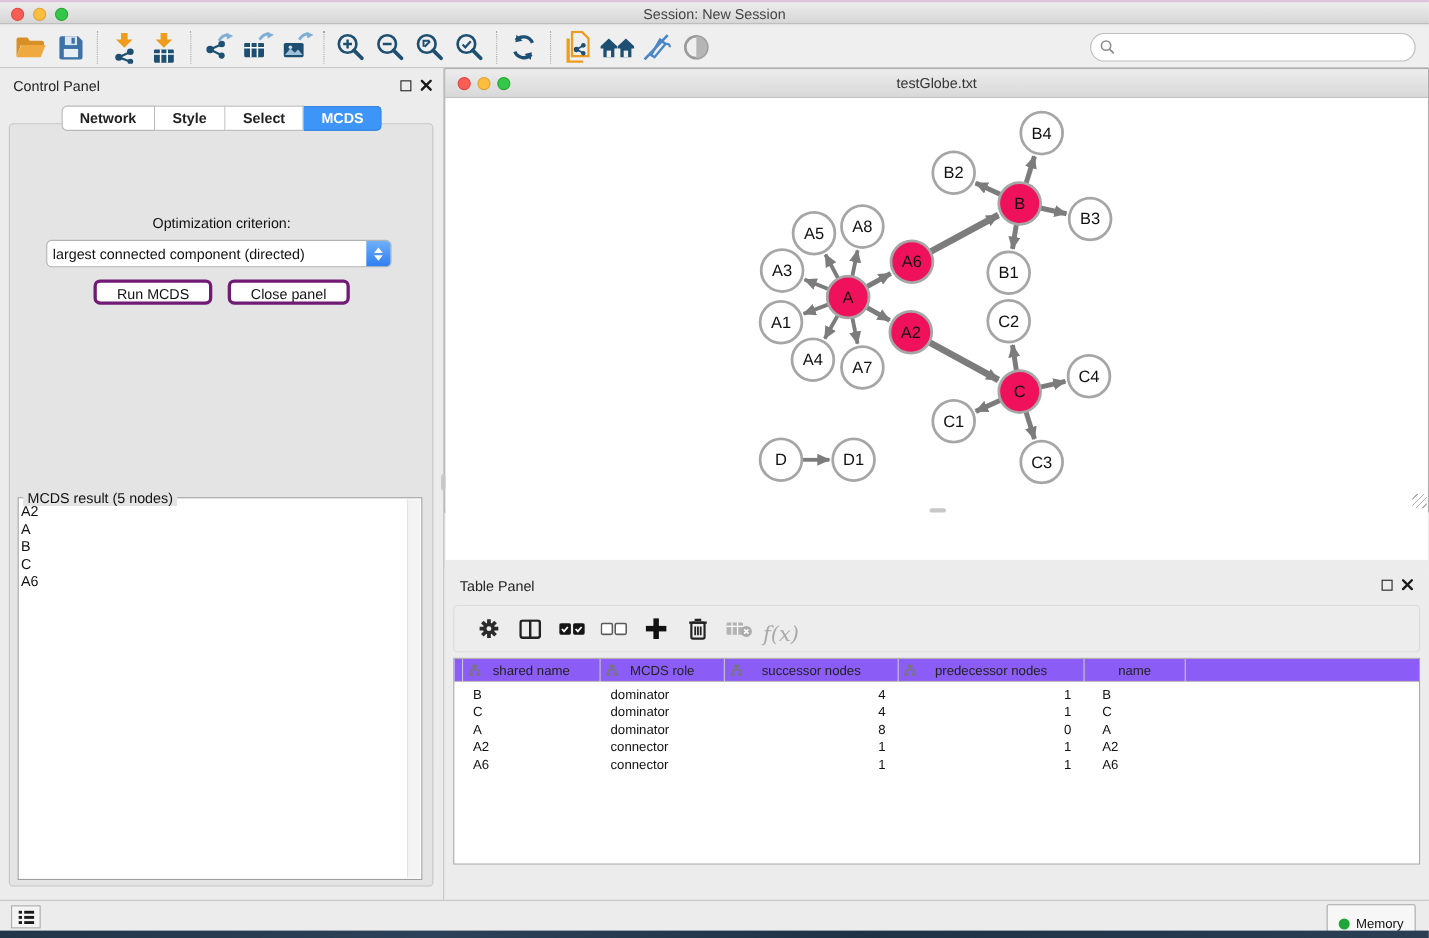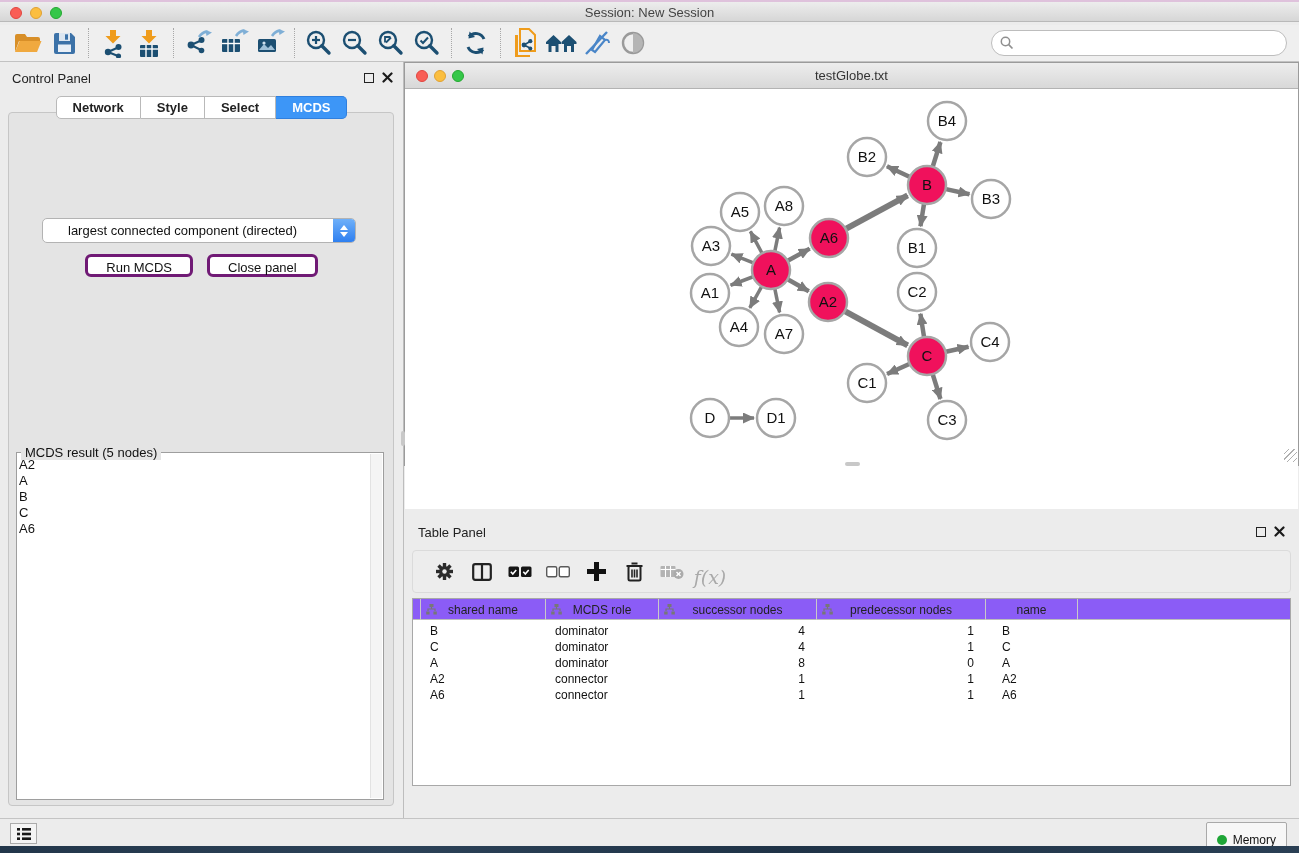--- a/index.html
+++ b/index.html
@@ -34,21 +34,21 @@
     background:#E4E4E4; border:1px solid #C6C6C6; border-radius:4px; }
   .seg-tabs { position:absolute; left:0; right:0; top:34px; display:flex; justify-content:center; z-index:3;font-weight:bold; }
   .seg-tab { height:23px; line-height:21px; padding:0 16px; font-size:13px; color:#222; background:#fff;
     border:1px solid #B9B9B9; border-left:none; cursor:pointer; }
   .seg-tab:first-child { border-left:1px solid #B9B9B9; border-radius:5px 0 0 5px; }
   .seg-tab:last-child { border-radius:0 5px 5px 0; }
   .seg-tab.active { background:#3D96F7; color:#fff; border-color:#2F7FDE; }
   .opt-label { position:absolute; left:0; right:0; top:133px; text-align:center; font-size:13px; color:#111; }
   .dropdown { position:absolute; left:42px; top:156px; width:314px; height:25px; background:#fff;
     border:1px solid #B3B3B3; border-radius:5px; display:flex; align-items:center; }
-  .dropdown .dd-value { flex:1; font-size:13px; color:#111; padding-left:25px; white-space:nowrap; }
+  .dropdown .dd-value { flex:1; font-size:13px; color:#111; padding-left:5px; white-space:nowrap; }
   .dd-spinner { width:22px; height:23px; border-radius:0 4px 4px 0; background:linear-gradient(#6FB0F9,#2E7FF0);
     display:flex; flex-direction:column; align-items:center; justify-content:center; gap:2px; }
   .dd-spinner .up, .dd-spinner .dn { width:0; height:0; border-left:4px solid transparent; border-right:4px solid transparent; }
   .dd-spinner .up { border-bottom:5px solid #fff; }
   .dd-spinner .dn { border-top:5px solid #fff; }
   .btn-row { position:absolute; left:0; right:0; top:192px; display:flex; justify-content:center; gap:14px; }
   .push-btn { height:23px; padding:0 18px; font-size:13px; color:#111; background:#fff;
     border:3px solid #701a75; border-radius:6px; line-height:21px; cursor:pointer; }
   .result-box { position:absolute; left:16px; top:390px; width:368px; height:348px;
     border:1px solid #9E9E9E; background:#fff; }
@@ -285,20 +285,21 @@
         </svg>
     </div>
   </div>
   <div class="inner-panel"></div>
   <div class="seg-tabs">
       <div class="seg-tab">Network</div>
       <div class="seg-tab">Style</div>
       <div class="seg-tab">Select</div>
       <div class="seg-tab active">MCDS</div>
     </div>
+  <div class="opt-label">Optimization criterion:</div>
   <div class="dropdown">
     <div class="dd-value">largest connected component (directed)</div>
     <div class="dd-spinner">
         <div class="up"></div>
         <div class="dn"></div>
       </div>
   </div>
   <div class="btn-row">
     <div class="push-btn">Run MCDS</div>
     <div class="push-btn">Close panel</div>

